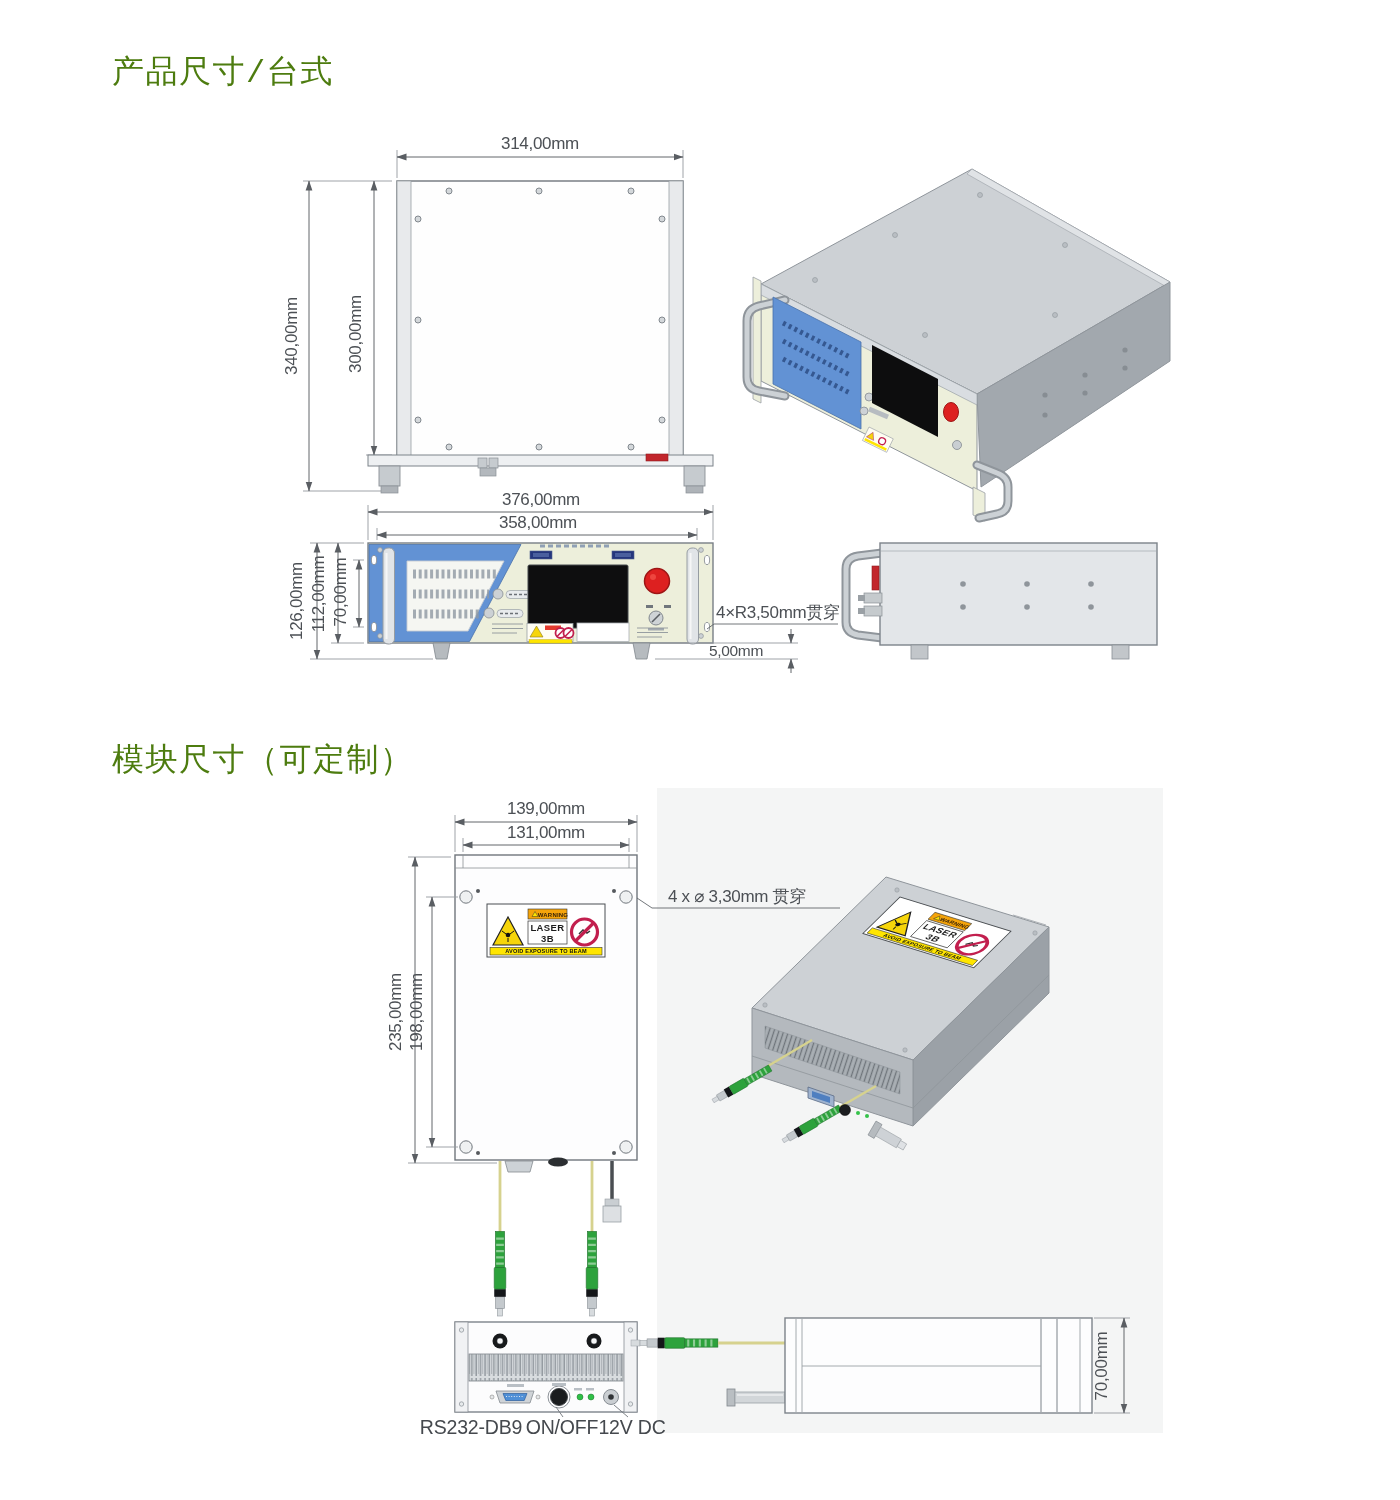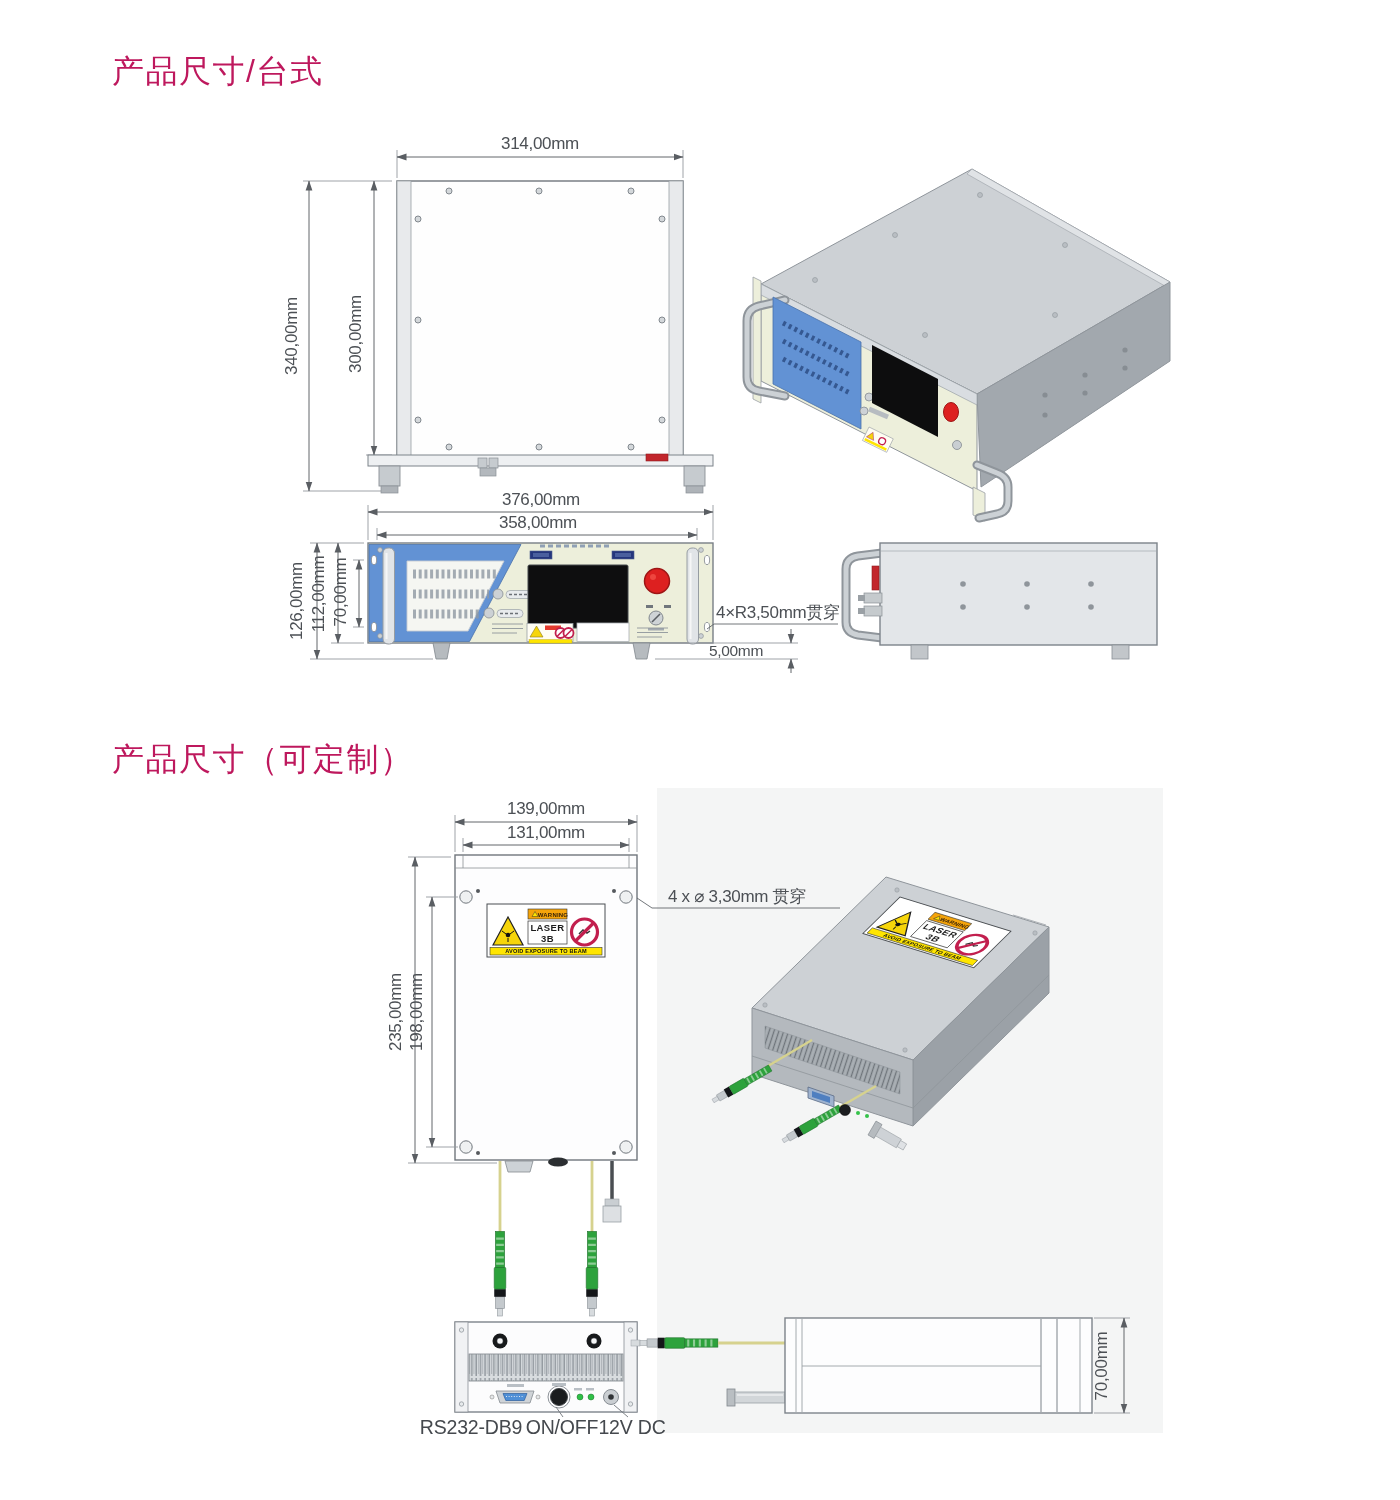--- a/index.html
+++ b/index.html
@@ -1,34 +1,34 @@
 <!DOCTYPE html>
 <html><head>
 <meta charset="utf-8">
 <style>
   html,body{margin:0;padding:0;background:#ffffff;}
   .page{position:relative;width:1400px;height:1500px;background:#ffffff;overflow:hidden;
         font-family:"Liberation Sans",sans-serif;}
-  .title{position:absolute;font-size:32px;color:#be185d;letter-spacing:1.5px;white-space:nowrap;}
+  .title{position:absolute;font-size:32px;color:#4d7c0f;letter-spacing:1.5px;white-space:nowrap;font-family:Liberation Mono, monospace;}
   svg{position:absolute;left:0;top:0;}
   text{font-family:"Liberation Sans",sans-serif;}
   .dim{font-size:17px;fill:#4c5055;letter-spacing:-0.3px;}
   .dimsmall{font-size:15.5px;fill:#4c5055;letter-spacing:-0.3px;}
   .cadlabel{font-size:19.5px;fill:#45494e;letter-spacing:-0.2px;}
   .lbl-header{font-size:6px;font-weight:bold;fill:#3a2408;letter-spacing:0.2px;}
   .lbl-main{font-size:9.5px;font-weight:bold;fill:#1c1c1c;letter-spacing:0.4px;}
   .lbl-footer{font-size:5.6px;font-weight:bold;fill:#111;letter-spacing:0.2px;}
 </style>
 </head>
 <body>
 
 <div class="page">
 
   <div class="title" style="left:112px;top:50px;">产品尺寸/台式</div>
-  <div class="title" style="left:112px;top:738px;">产品尺寸（可定制）</div>
+  <div class="title" style="left:112px;top:738px;">模块尺寸（可定制）</div>
 
   <svg width="1400" height="1500" viewBox="0 0 1400 1500" xmlns="http://www.w3.org/2000/svg" xmlns:xlink="http://www.w3.org/1999/xlink">
     <defs>
       <marker id="arr" viewBox="0 0 10 10" refX="9.5" refY="5" markerWidth="10" markerHeight="10" orient="auto-start-reverse">
         <path d="M0,1.6 L10,5 L0,8.4 Z" fill="#5a5e63"></path>
       </marker>
       <pattern id="fins" width="4.4" height="27" patternUnits="userSpaceOnUse">
         <rect width="4.4" height="27" fill="#d8dcdf"></rect>
         <line x1="1" y1="1" x2="1" y2="26" stroke="#7e858c" stroke-width="1.1"></line>
         <line x1="3.2" y1="3" x2="3.2" y2="24" stroke="#aab0b5" stroke-width="0.9"></line>

